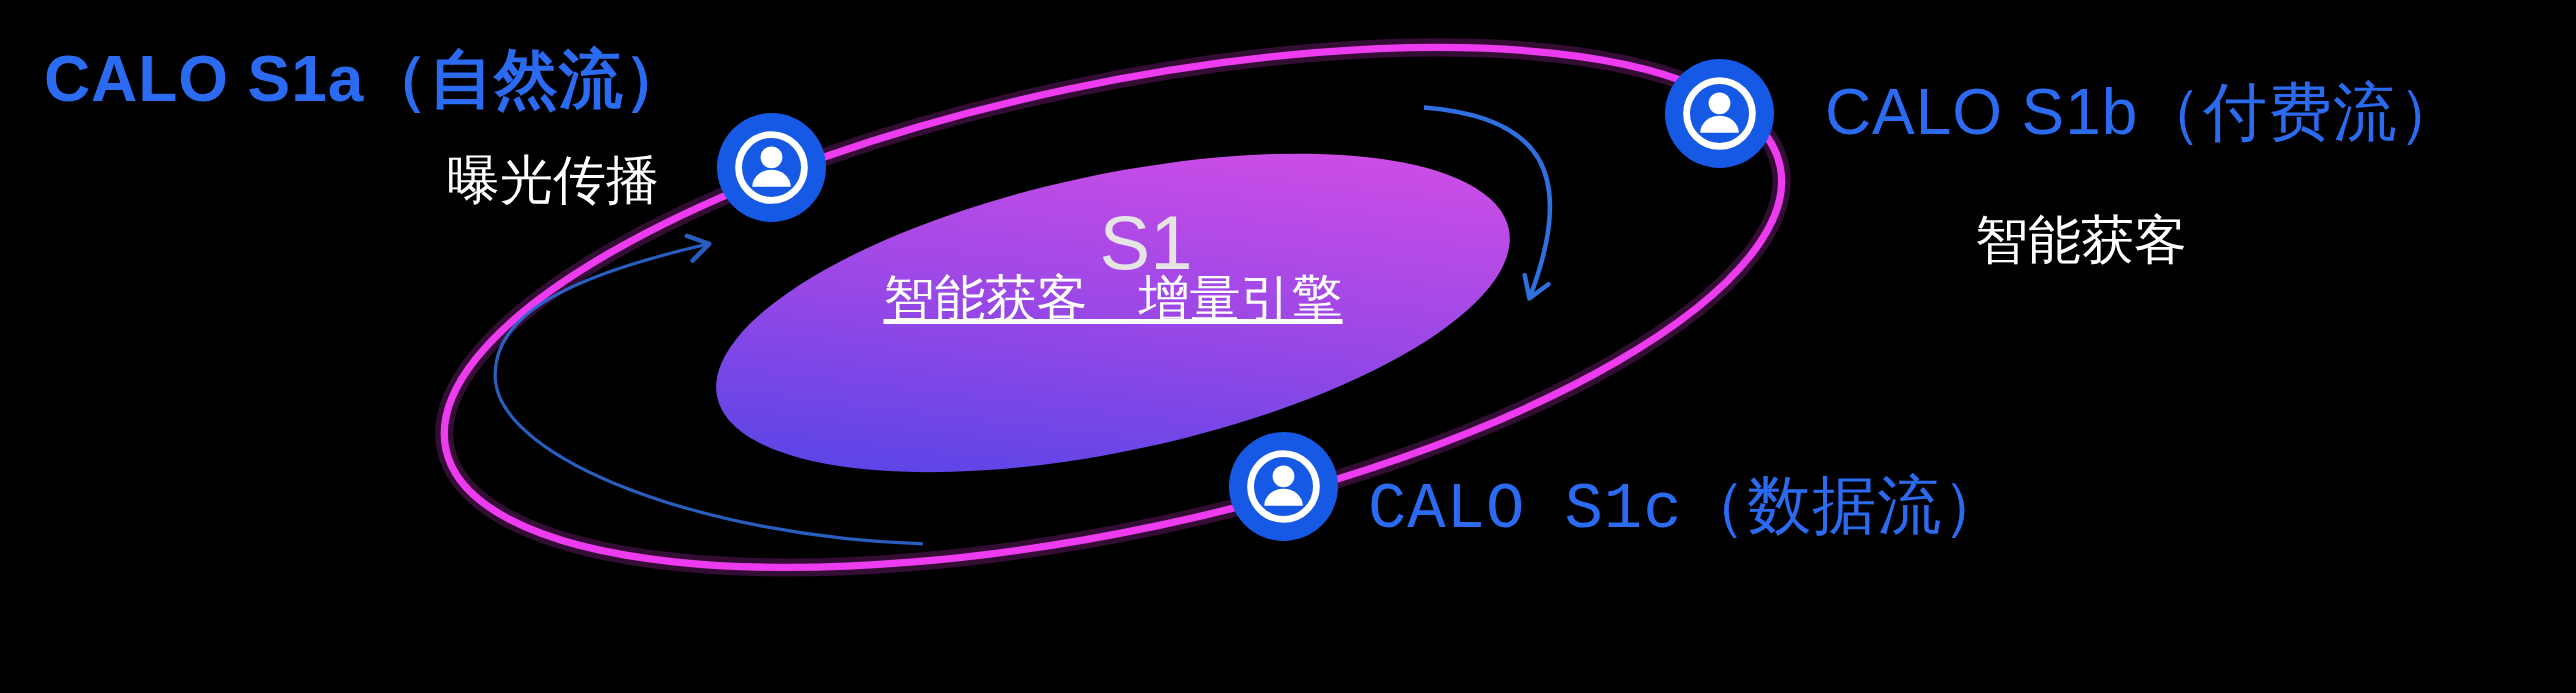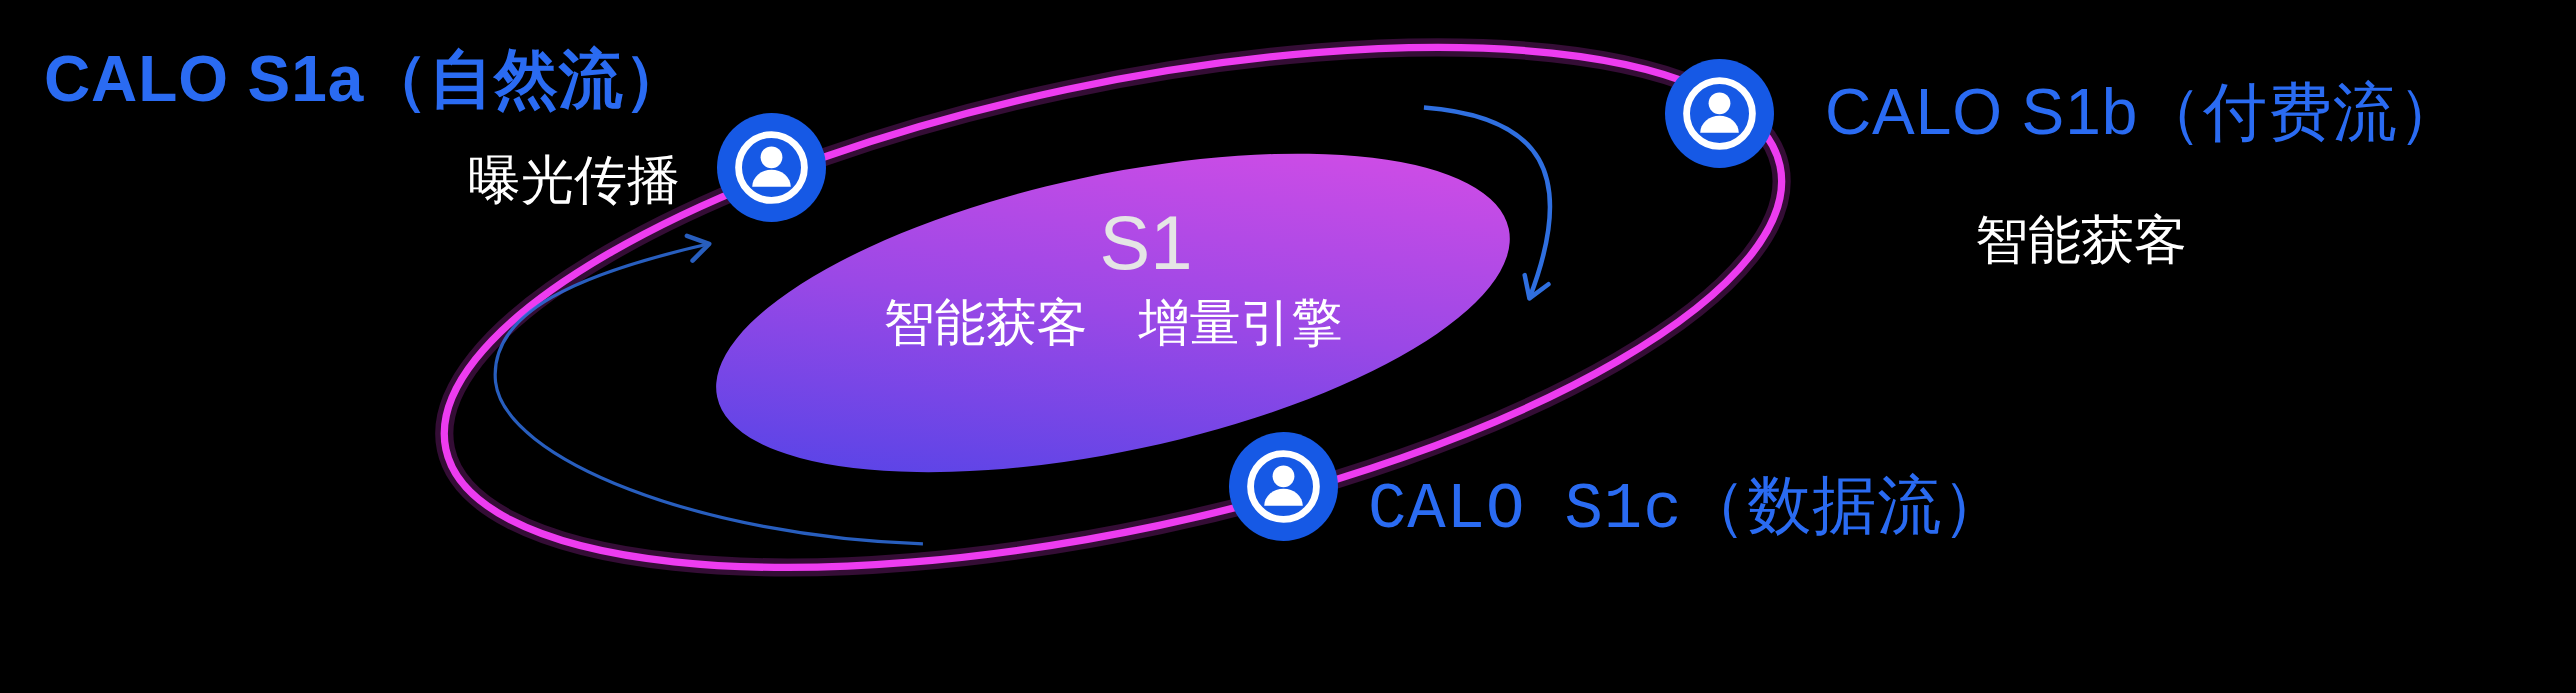--- a/index.html
+++ b/index.html
@@ -57,27 +57,28 @@
     color: #e5e5e5;
     font-size: 76px;
     font-weight: 500;
     line-height: 1;
     white-space: nowrap;
     margin-left: 33px;
   }
   .center-sub {
     position: absolute;
     left: 1113px;
-    top: 297px;
+    top: 273px;
     transform: translateX(-50%);
     color: #FFFFFF;
     font-size: 51px;
     font-weight: 500;
     line-height: 1;
     white-space: pre;
+    text-decoration: underline;
   }
 </style>
 </head>
 <body>
 
 <div class="canvas">
 
   <svg class="shapes-svg" viewBox="0 0 2833 763" xmlns="http://www.w3.org/2000/svg">
     <defs>
       <linearGradient id="centerGrad" x1="0" y1="1" x2="1" y2="0">
@@ -98,21 +99,21 @@
 
     <path d="M 1015 598 C 770 590 555 505 545 420 C 537 342 640 300 780 268" fill="none" stroke="#2F6FE0" stroke-width="3.5" opacity="0.85" marker-end="url(#ah)"></path>
 
     <path d="M 1566 118 C 1695 128 1735 190 1682 328" fill="none" stroke="#2F6FE0" stroke-width="5" marker-end="url(#ah)"></path>
   </svg>
 
   <div class="center-title">S1</div>
   <div class="center-sub">智能获客　增量引擎</div>
 
   <div class="label-blue" style="left:44px; top:47px;font-weight:bold;">CALO S1a（自然流）</div>
-  <div class="label-white" style="left:468px; top:153px;">曝光传播</div>
+  <div class="label-white" style="left:447px; top:153px;">曝光传播</div>
   <div class="node-icon" style="left:717px; top:113px;">
     <svg viewBox="0 0 48 48">
       <circle cx="24" cy="24" r="24" fill="#1659E5"></circle>
       <circle cx="24" cy="24" r="14.5" fill="none" stroke="#FFFFFF" stroke-width="3"></circle>
       <circle cx="24" cy="19.5" r="4.8" fill="#FFFFFF"></circle>
       <path d="M15.5 32.5 a8.5 7.5 0 0 1 17 0 z" fill="#FFFFFF"></path>
     </svg>
   </div>
 
   <div class="label-blue" style="left:1825px; top:80px;">CALO S1b（付费流）</div>

